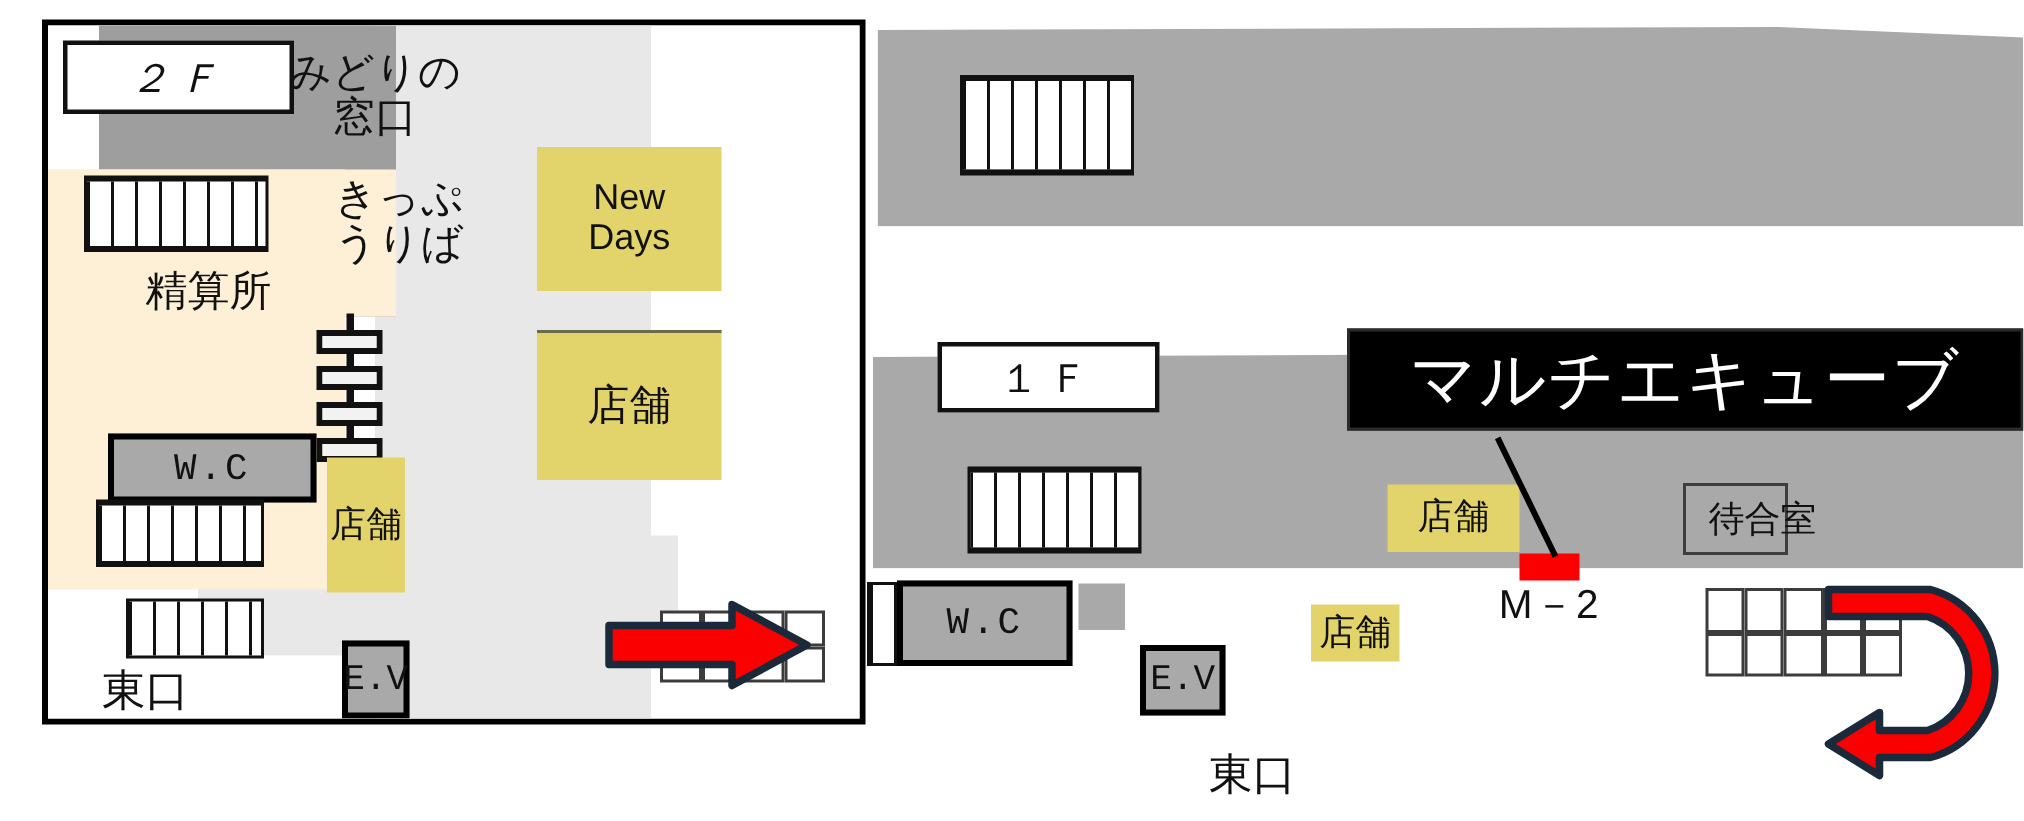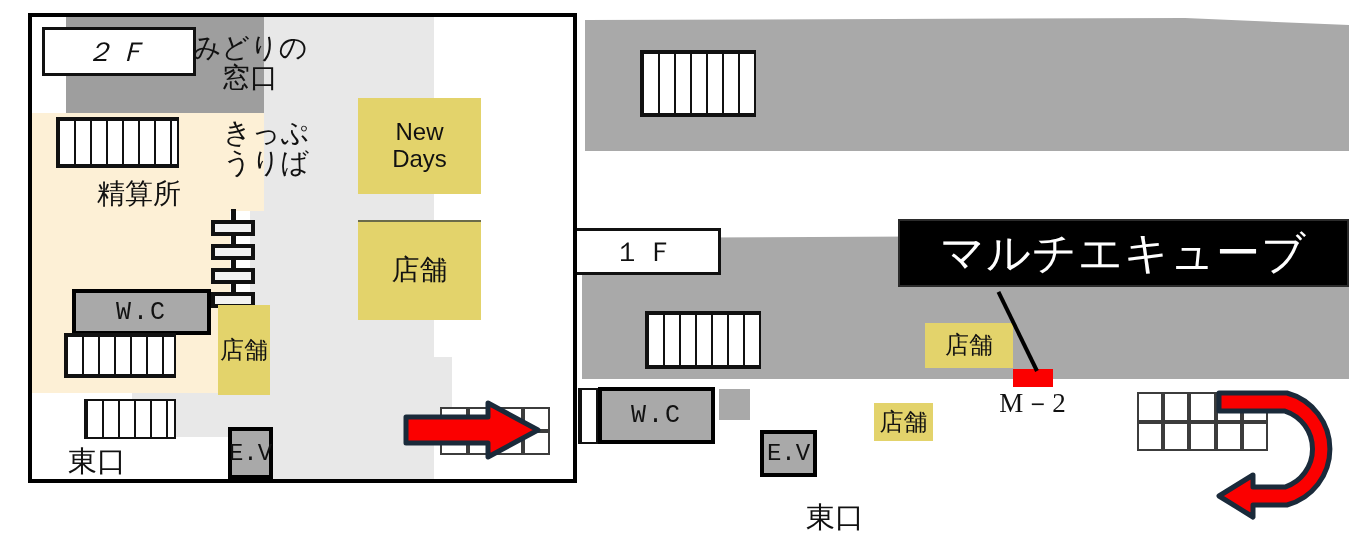--- a/index.html
+++ b/index.html
@@ -109,31 +109,34 @@
 <div id="stage">
 
   <div class="abs fill-midgray" style="left:585px;top:18px;width:764px;height:133px;clip-path:polygon(0 2px,600px 0,764px 7px,764px 133px,0 133px);"></div>
 
   <div class="abs hatch" style="left:640px;top:50px;width:116px;height:67px;"></div>
 
   <div class="abs fill-midgray" style="left:582px;top:235px;width:767px;height:144px;clip-path:polygon(0 3px,640px 0,767px 4px,767px 144px,0 144px);"></div>
 
   <div class="abs hatch" style="left:645px;top:311px;width:116px;height:58px;"></div>
 
-  <div class="abs floor-badge" style="left:573px;top:228px;width:148px;height:47px;text-align:center;">
+  <div class="abs floor-badge" style="left:625px;top:228px;width:148px;height:47px;text-align:center;">
     <span>１Ｆ</span>
   </div>
 
   <div class="abs tenant" style="left:925px;top:323px;width:88px;height:45px;font-size:24px;">
     <span>店舗</span>
   </div>
 
+  <div class="abs room-thin" style="left:1122px;top:322px;width:70px;height:48px;font-size:24px;">
+    <span style="position:relative;left:18px;white-space:nowrap;">待合室</span>
+  </div>
 
   <div class="abs redmark" style="left:1013px;top:369px;width:40px;height:18px;"></div>
-  <div class="abs jp" style="left:975px;top:388px;width:116px;height:32px;font-size:27px;letter-spacing:1px;font-family:Liberation Serif, serif;">
+  <div class="abs jp" style="left:975px;top:388px;width:116px;height:32px;font-size:27px;letter-spacing:1px;">
     <span>M－2</span>
   </div>
 
   <div class="abs" style="left:1035px;top:283px;width:4px;height:88px;background:#000;
               transform:rotate(-26deg);transform-origin:50% 100%;"></div>
 
   <div class="abs" id="banner" style="left:898px;top:219px;width:451px;height:68px;font-size:44px;">
     <span>マルチエキューブ</span>
   </div>
 

